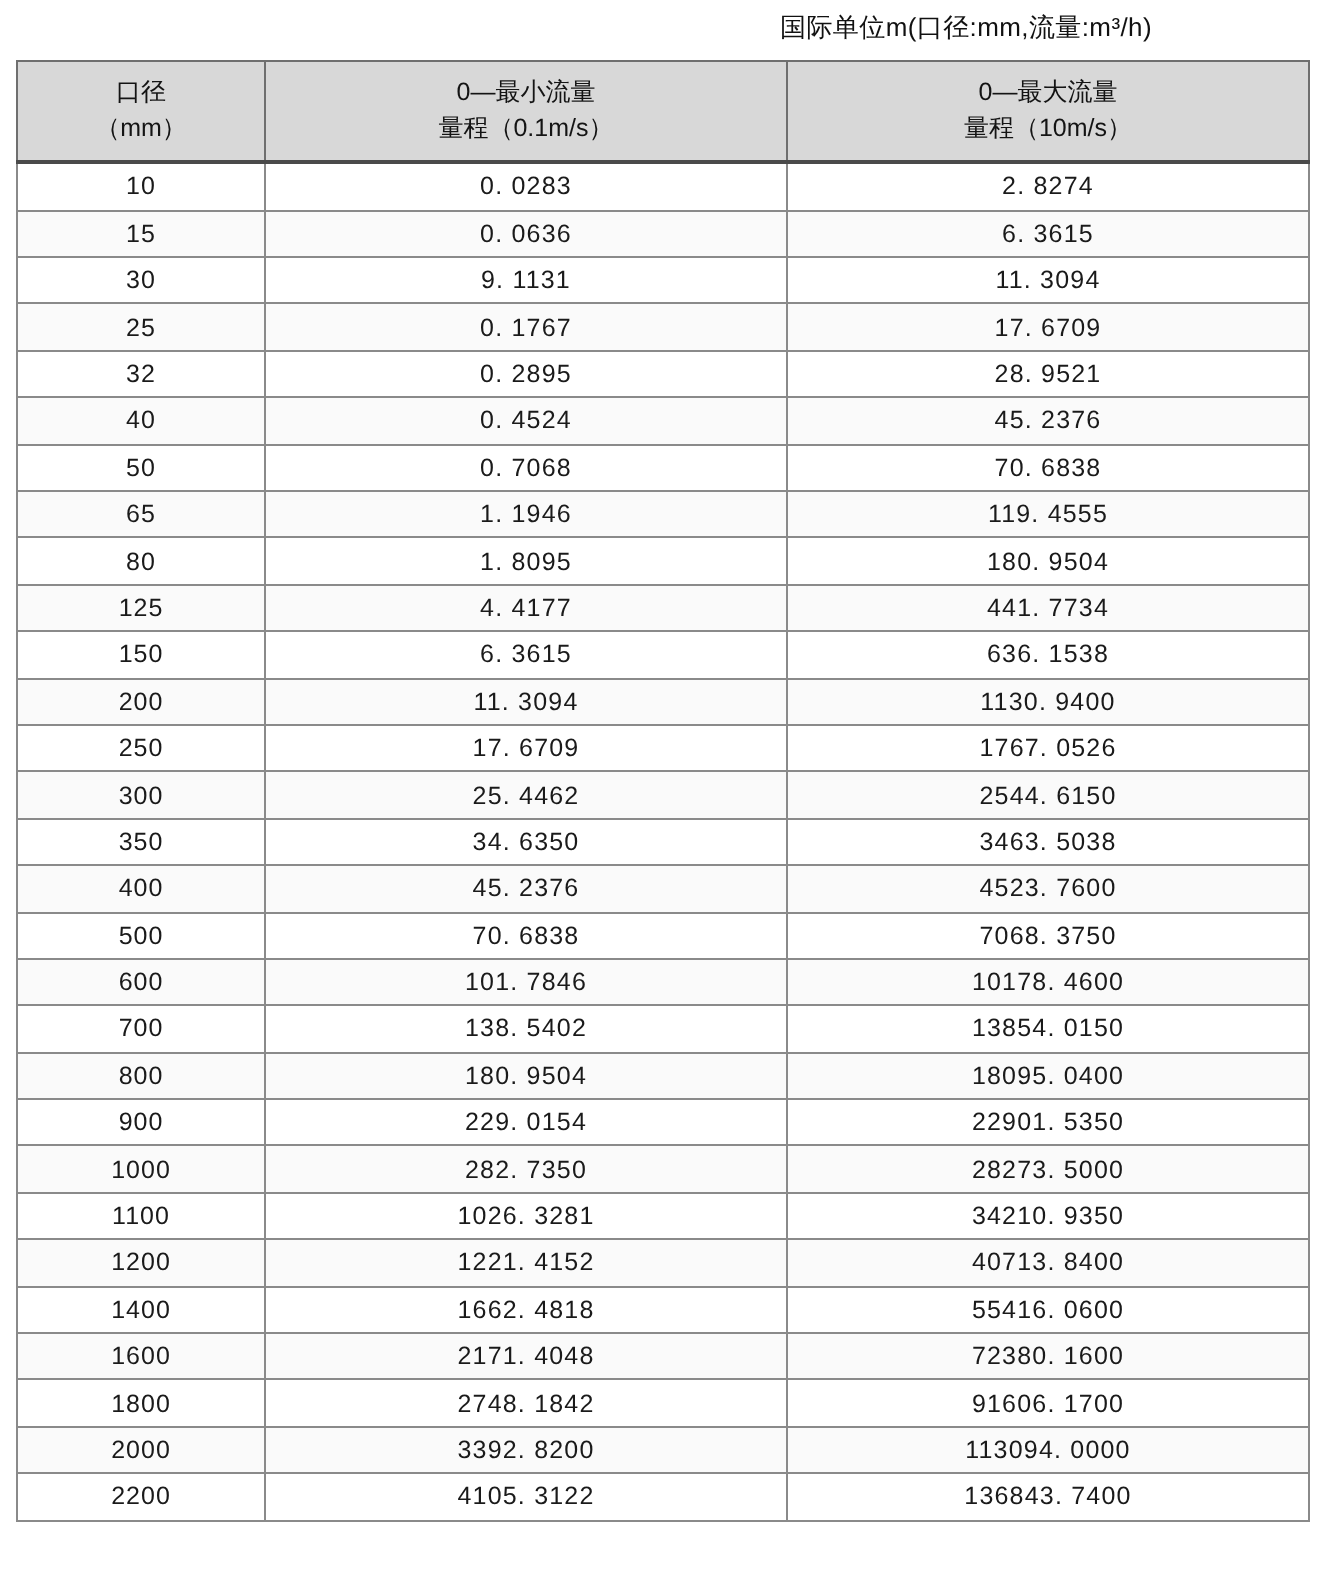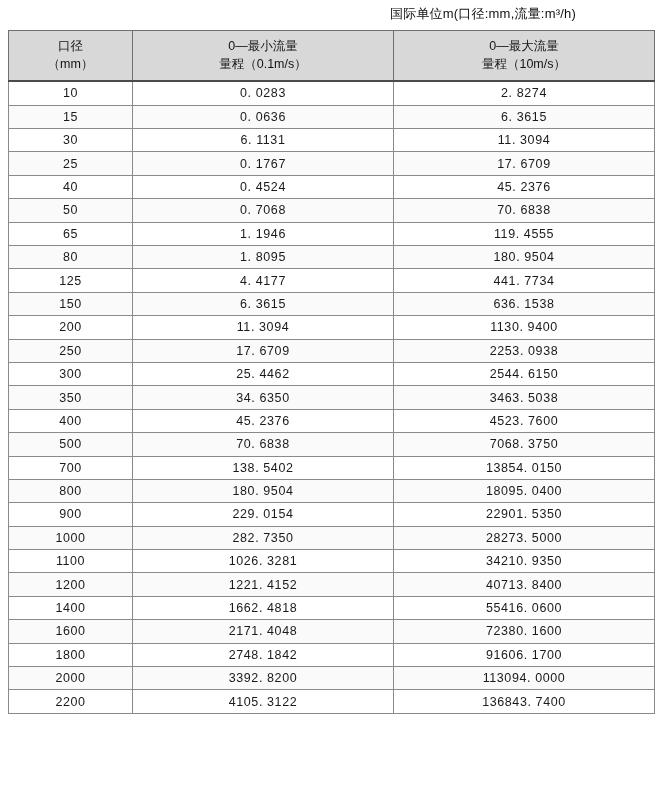--- a/index.html
+++ b/index.html
@@ -109,29 +109,34 @@
           <td>0. 0283</td>
           <td>2. 8274</td>
         </tr>
         <tr>
           <td class="dn">15</td>
           <td>0. 0636</td>
           <td>6. 3615</td>
         </tr>
         <tr>
           <td class="dn">30</td>
-          <td>6. 1131</td>
+          <td>9. 1131</td>
           <td>11. 3094</td>
         </tr>
         <tr>
           <td class="dn">25</td>
           <td>0. 1767</td>
           <td>17. 6709</td>
         </tr>
         <tr>
+          <td class="dn">32</td>
+          <td>0. 2895</td>
+          <td>28. 9521</td>
+        </tr>
+        <tr>
           <td class="dn">40</td>
           <td>0. 4524</td>
           <td>45. 2376</td>
         </tr>
         <tr>
           <td class="dn">50</td>
           <td>0. 7068</td>
           <td>70. 6838</td>
         </tr>
         <tr>
@@ -155,21 +160,21 @@
           <td>636. 1538</td>
         </tr>
         <tr>
           <td class="dn">200</td>
           <td>11. 3094</td>
           <td>1130. 9400</td>
         </tr>
         <tr>
           <td class="dn">250</td>
           <td>17. 6709</td>
-          <td>2253. 0938</td>
+          <td>1767. 0526</td>
         </tr>
         <tr>
           <td class="dn">300</td>
           <td>25. 4462</td>
           <td>2544. 6150</td>
         </tr>
         <tr>
           <td class="dn">350</td>
           <td>34. 6350</td>
           <td>3463. 5038</td>
@@ -178,20 +183,25 @@
           <td class="dn">400</td>
           <td>45. 2376</td>
           <td>4523. 7600</td>
         </tr>
         <tr>
           <td class="dn">500</td>
           <td>70. 6838</td>
           <td>7068. 3750</td>
         </tr>
         <tr>
+          <td class="dn">600</td>
+          <td>101. 7846</td>
+          <td>10178. 4600</td>
+        </tr>
+        <tr>
           <td class="dn">700</td>
           <td>138. 5402</td>
           <td>13854. 0150</td>
         </tr>
         <tr>
           <td class="dn">800</td>
           <td>180. 9504</td>
           <td>18095. 0400</td>
         </tr>
         <tr>

